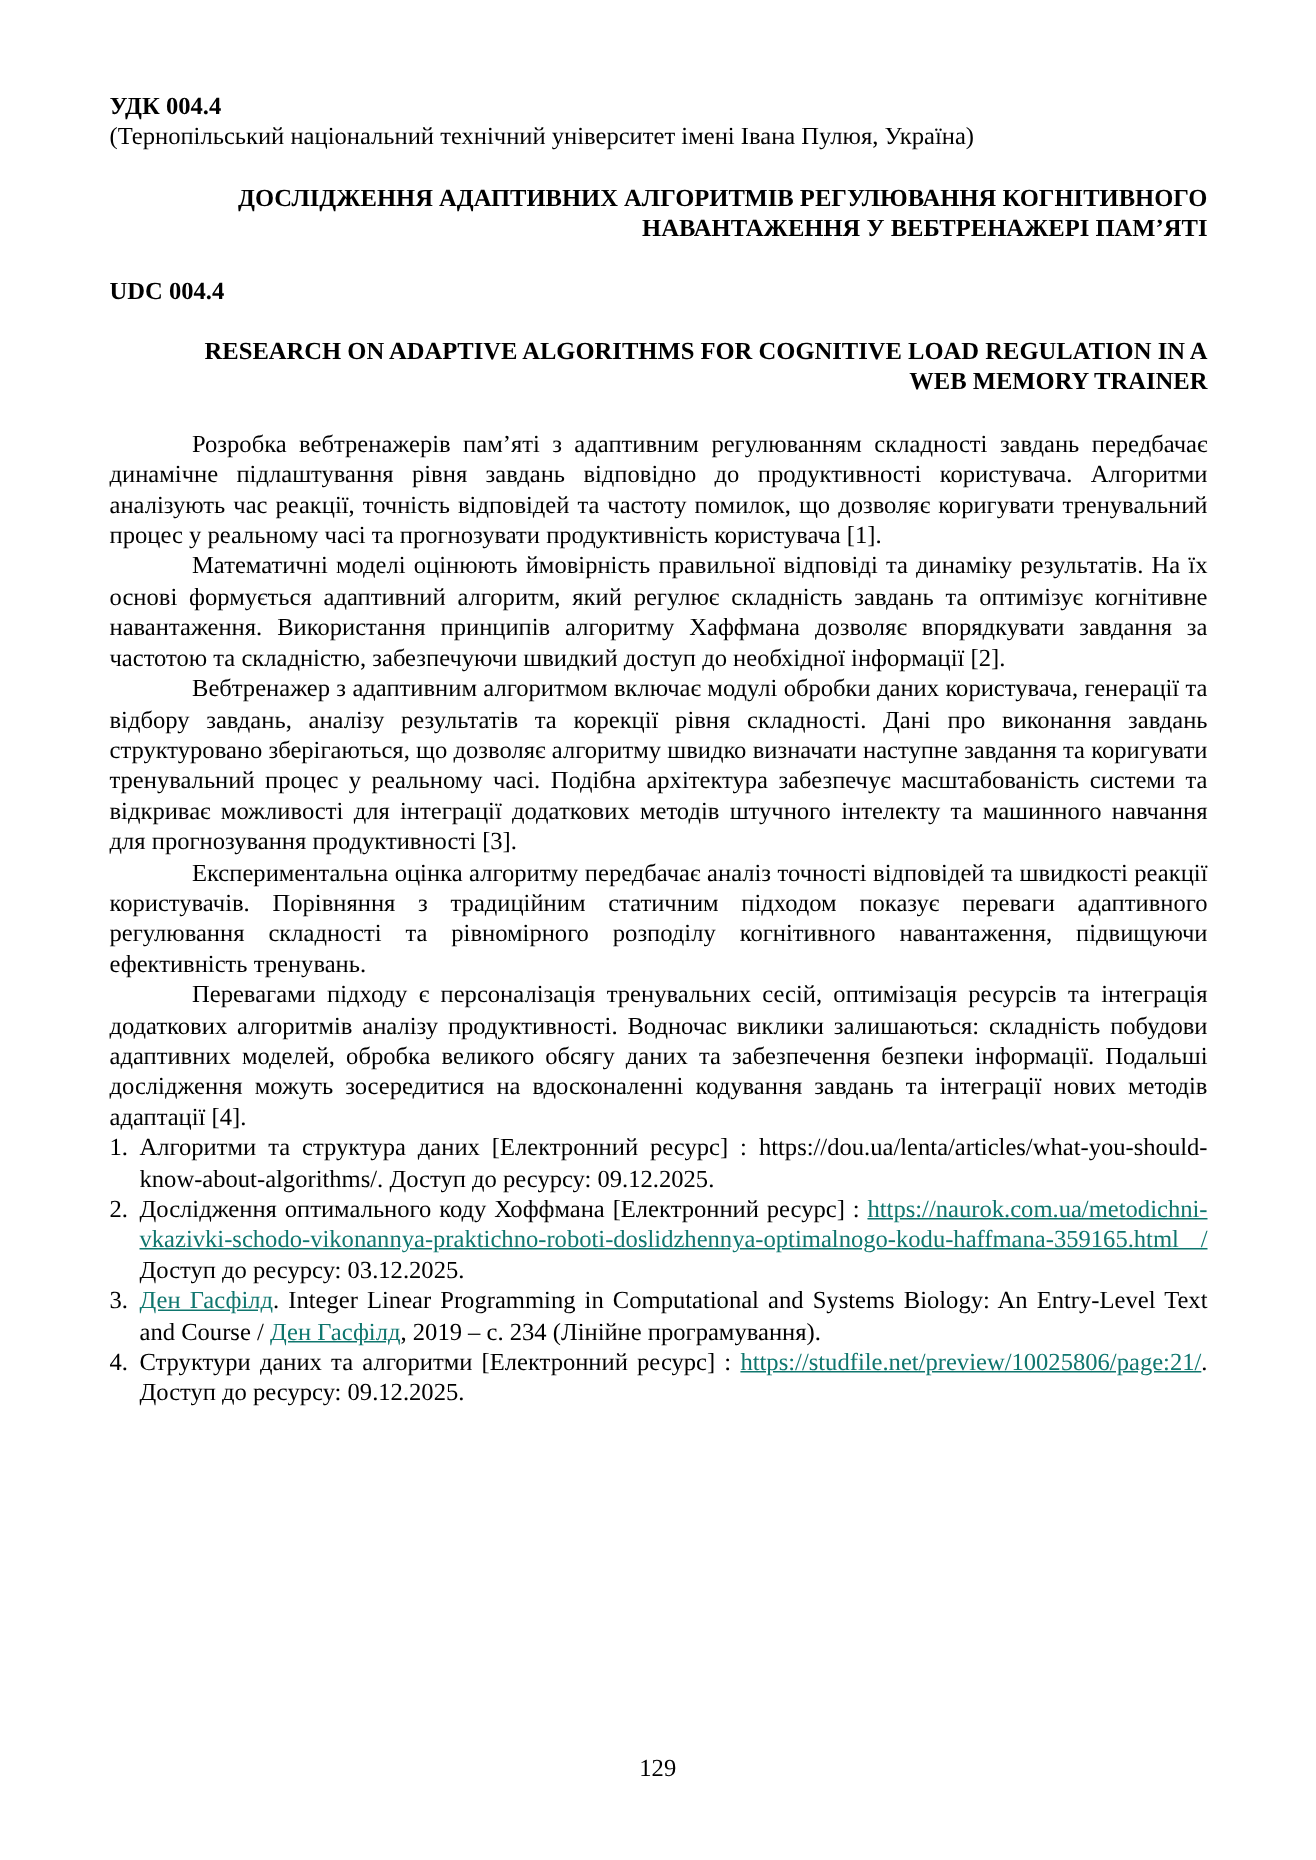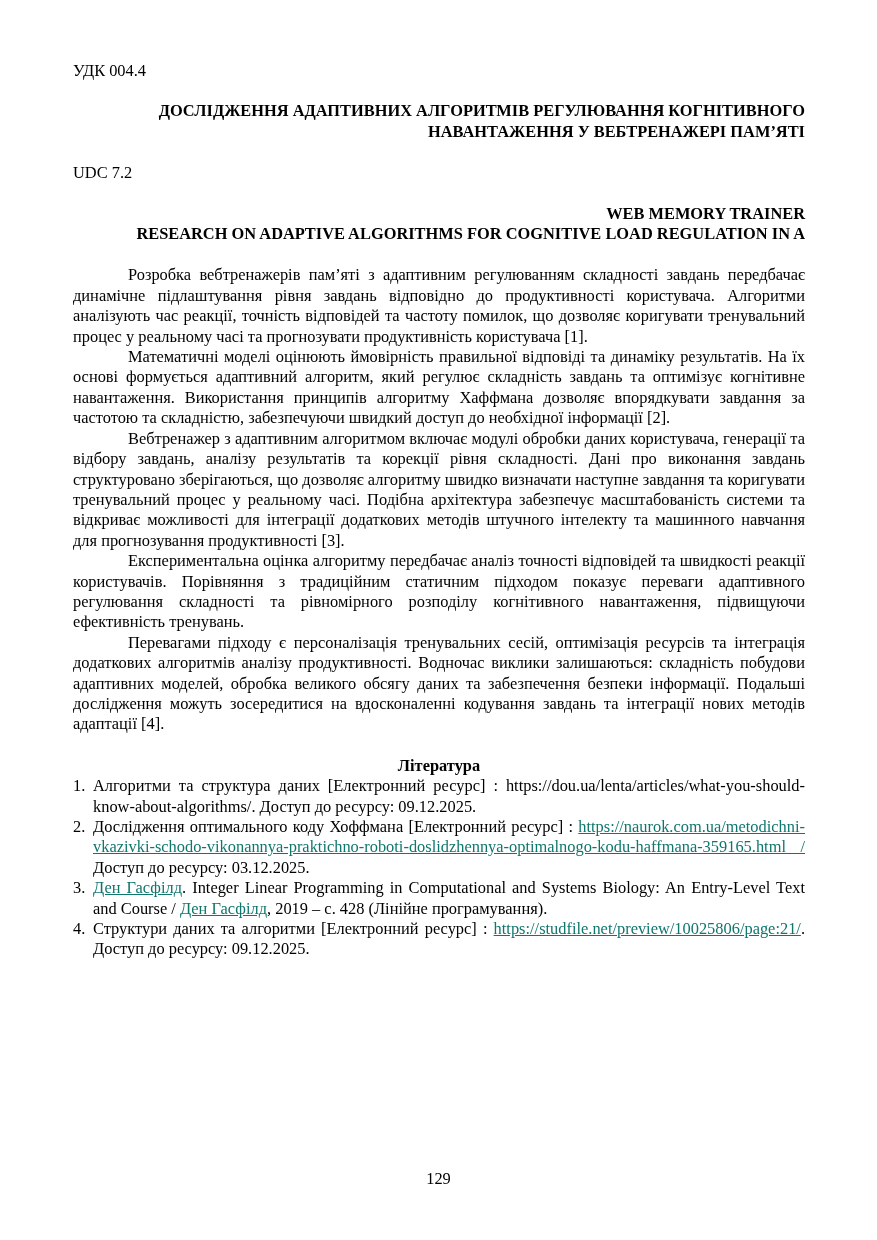--- a/index.html
+++ b/index.html
@@ -2,21 +2,21 @@
 <html><head>
   <meta charset="utf-8">
   <style>
     html, body { margin: 0; padding: 0; background: #ffffff; }
     body {
       width: 877px; height: 1240px; position: relative; overflow: hidden;
       font-family: "Liberation Serif", "DejaVu Serif", serif;
       color: #000; font-size: 16.4px; line-height: 20.4px;
     }
     .page { position: absolute; left: 73px; top: 61px; width: 732px; }
-    .bold { font-weight: normal; }
+    .bold { font-weight: bold; }
     .line { display: block; }
     .title {
       font-weight: bold; text-align: right; font-size: 16.4px; line-height: 20.4px;
     }
     .gap-a { height: 20px; }
     .gap-c { height: 21px; }
     p.para {
       margin: 0; text-align: justify; text-indent: 55px;
       hyphens: none;
     }
@@ -29,66 +29,66 @@
       position: absolute; left: 0; width: 877px; top: 1169px; text-align: center;
     }
   </style>
 </head>
 <body>
 
 <div class="page">
 
   <div>
     <span class="line bold">УДК 004.4</span>
+    <span class="line">(Тернопільський національний технічний університет імені Івана Пулюя, Україна)</span>
   </div>
 
   <div class="gap-a"></div>
 
   <div class="title">
     <span class="line">ДОСЛІДЖЕННЯ АДАПТИВНИХ АЛГОРИТМІВ РЕГУЛЮВАННЯ КОГНІТИВНОГО</span>
     <span class="line">НАВАНТАЖЕННЯ У ВЕБТРЕНАЖЕРІ ПАМ’ЯТІ</span>
   </div>
 
   <div class="gap-c"></div>
 
   <div>
-    <span class="line bold">UDC 7.2</span>
+    <span class="line bold">UDC 004.4</span>
   </div>
 
   <div class="gap-a"></div>
 
   <div class="title">
+    <span class="line">RESEARCH ON ADAPTIVE ALGORITHMS FOR COGNITIVE LOAD REGULATION IN A</span>
     <span class="line">WEB MEMORY TRAINER</span>
-    <span class="line">RESEARCH ON ADAPTIVE ALGORITHMS FOR COGNITIVE LOAD REGULATION IN A</span>
   </div>
 
   <div class="gap-c"></div>
 
   <div>
     <p class="para">Розробка вебтренажерів пам’яті з адаптивним регулюванням складності завдань передбачає динамічне підлаштування рівня завдань відповідно до продуктивності користувача. Алгоритми аналізують час реакції, точність відповідей та частоту помилок, що дозволяє коригувати тренувальний процес у реальному часі та прогнозувати продуктивність користувача [1].</p>
     <p class="para">Математичні моделі оцінюють ймовірність правильної відповіді та динаміку результатів. На їх основі формується адаптивний алгоритм, який регулює складність завдань та оптимізує когнітивне навантаження. Використання принципів алгоритму Хаффмана дозволяє впорядкувати завдання за частотою та складністю, забезпечуючи швидкий доступ до необхідної інформації [2].</p>
     <p class="para">Вебтренажер з адаптивним алгоритмом включає модулі обробки даних користувача, генерації та відбору завдань, аналізу результатів та корекції рівня складності. Дані про виконання завдань структуровано зберігаються, що дозволяє алгоритму швидко визначати наступне завдання та коригувати тренувальний процес у реальному часі. Подібна архітектура забезпечує масштабованість системи та відкриває можливості для інтеграції додаткових методів штучного інтелекту та машинного навчання для прогнозування продуктивності [3].</p>
     <p class="para">Експериментальна оцінка алгоритму передбачає аналіз точності відповідей та швидкості реакції користувачів. Порівняння з традиційним статичним підходом показує переваги адаптивного регулювання складності та рівномірного розподілу когнітивного навантаження, підвищуючи ефективність тренувань.</p>
     <p class="para">Перевагами підходу є персоналізація тренувальних сесій, оптимізація ресурсів та інтеграція додаткових алгоритмів аналізу продуктивності. Водночас виклики залишаються: складність побудови адаптивних моделей, обробка великого обсягу даних та забезпечення безпеки інформації. Подальші дослідження можуть зосередитися на вдосконаленні кодування завдань та інтеграції нових методів адаптації [4].</p>
   </div>
 
-  <div class="refs-title">Література</div>
 
   <ol class="refs">
     <li>
       <span class="num">1.</span>
       <span>Алгоритми та структура даних [Електронний ресурс] : https://dou.ua/lenta/articles/what-you-should-know-about-algorithms/. Доступ до ресурсу: 09.12.2025.</span>
     </li>
     <li>
       <span class="num">2.</span>
       <span>Дослідження оптимального коду Хоффмана [Електронний ресурс] : </span><a class="link">https://naurok.com.ua/metodichni-vkazivki-schodo-vikonannya-praktichno-roboti-doslidzhennya-optimalnogo-kodu-haffmana-359165.html /</a><span> Доступ до ресурсу: 03.12.2025.</span>
     </li>
     <li>
       <span class="num">3.</span>
-      <a class="link">Ден Гасфілд</a><span>. Integer Linear Programming in Computational and Systems Biology: An Entry-Level Text and Course / </span><a class="link">Ден Гасфілд</a><span>, 2019 – с. 428 (Лінійне програмування).</span>
+      <a class="link">Ден Гасфілд</a><span>. Integer Linear Programming in Computational and Systems Biology: An Entry-Level Text and Course / </span><a class="link">Ден Гасфілд</a><span>, 2019 – с. 234 (Лінійне програмування).</span>
     </li>
     <li>
       <span class="num">4.</span>
       <span>Структури даних та алгоритми [Електронний ресурс] : </span><a class="link">https://studfile.net/preview/10025806/page:21/</a><span>. Доступ до ресурсу: 09.12.2025.</span>
     </li>
   </ol>
 </div>
 
 <div class="page-number">129</div>
 

